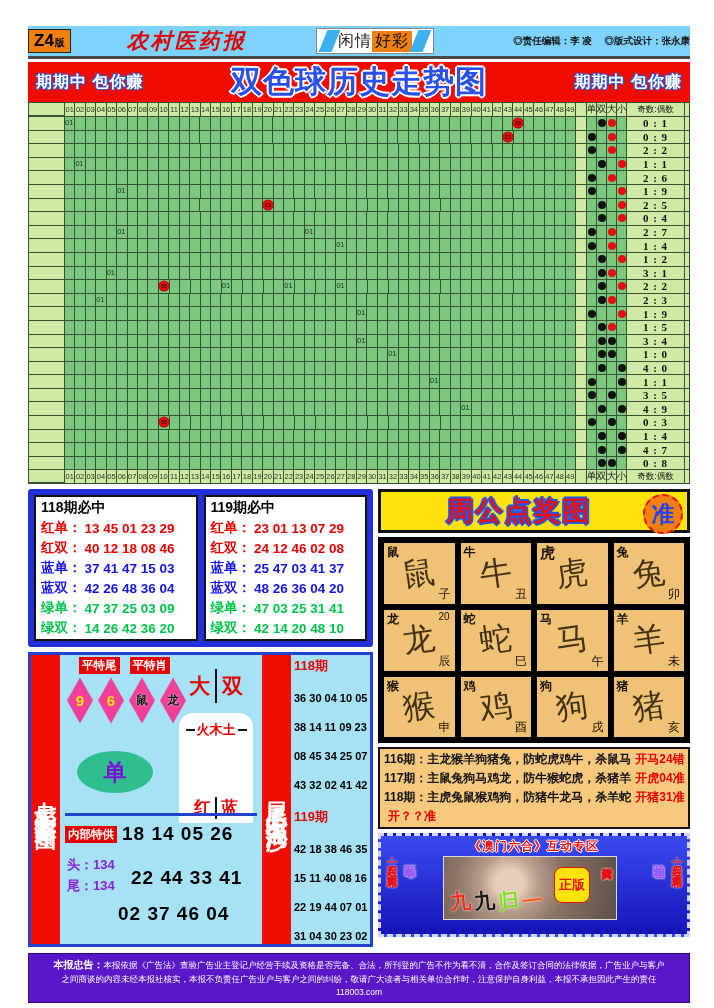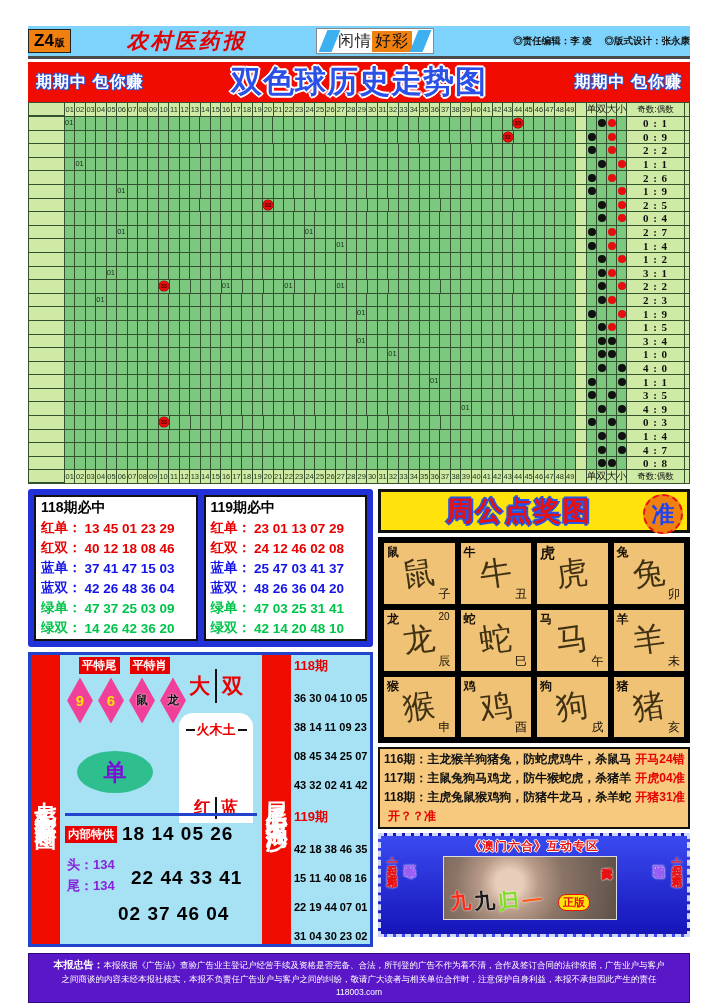--- a/index.html
+++ b/index.html
@@ -109,21 +109,21 @@
   .vtext{writing-mode:vertical-rl;text-orientation:upright;font-weight:bold;white-space:nowrap;}
   .ao-left,.ao-right{position:absolute;top:20px;bottom:18px;display:flex;gap:2px;}
   .ao-left{left:3px;} .ao-right{right:3px;}
   .ao-red{color:#e81111;font-size:11px;text-shadow:0 0 2px #fff;}
   .ao-pur{color:#9a5cf2;font-size:12px;text-shadow:0 0 2px #fff;}
   .photo{position:absolute;left:62px;top:20px;width:172px;height:62px;border:1px solid #ddd;
     background:radial-gradient(circle at 38% 42%,#e8cdbb 0 12%,#b89a88 26%,#8a7466 48%,#5e5048 100%);overflow:hidden;}
   .jjgy{position:absolute;left:6px;bottom:4px;font-weight:bold;font-size:21px;font-family:"Liberation Serif",serif;}
   .jjgy span{display:inline-block;transform:rotate(-6deg);margin-right:3px;text-shadow:0 0 2px #fff;}
   .lnz{writing-mode:vertical-rl;text-orientation:upright;position:absolute;right:2px;top:2px;color:#e81111;font-weight:bold;font-size:11px;text-shadow:0 0 2px #fff;}
-  .zb{position:absolute;right:26px;bottom:8px;background:#ffe30a;color:#e81111;font-size:11px;font-weight:bold;border-radius:8px;padding:0 4px;border:1px solid #e81111;}
+  .zb{position:absolute;right:26px;bottom:16px;background:#ffe30a;color:#e81111;font-size:13px;font-weight:bold;border-radius:8px;padding:8px 4px;border:1px solid #e81111;}
   .ao-bottom{position:absolute;left:40px;right:40px;bottom:2px;text-align:center;color:#ffe30a;font-weight:bold;font-size:13px;letter-spacing:3px;white-space:nowrap;}
 
   
   .footer{margin-top:6px;background:#5a17c8;border:1px solid #33077e;color:#fff;font-size:8.5px;line-height:1.55;
     text-align:center;padding:3px 12px;}
   .footer b{font-size:10px;}
 </style>
 </head>
 <body>
 

